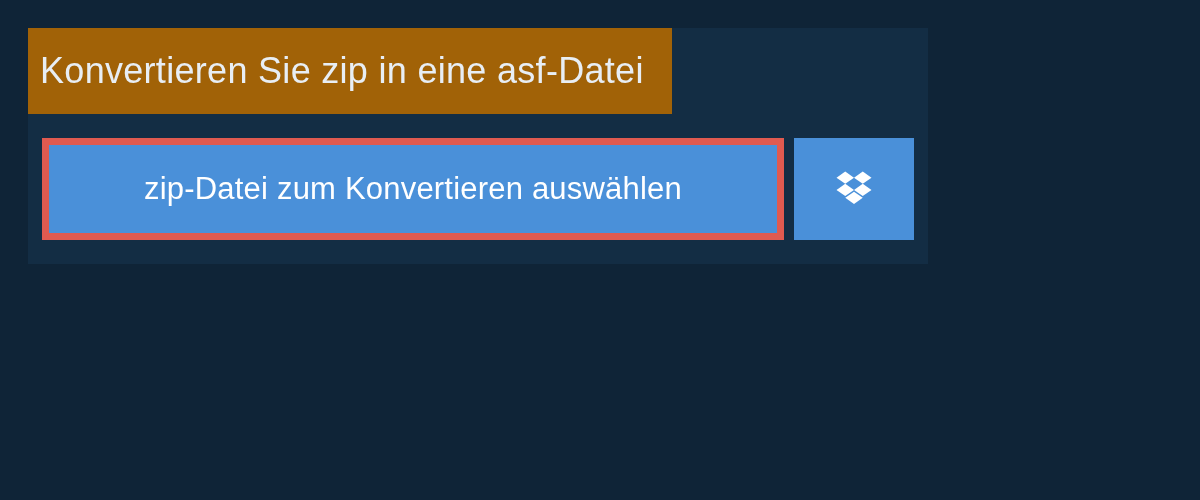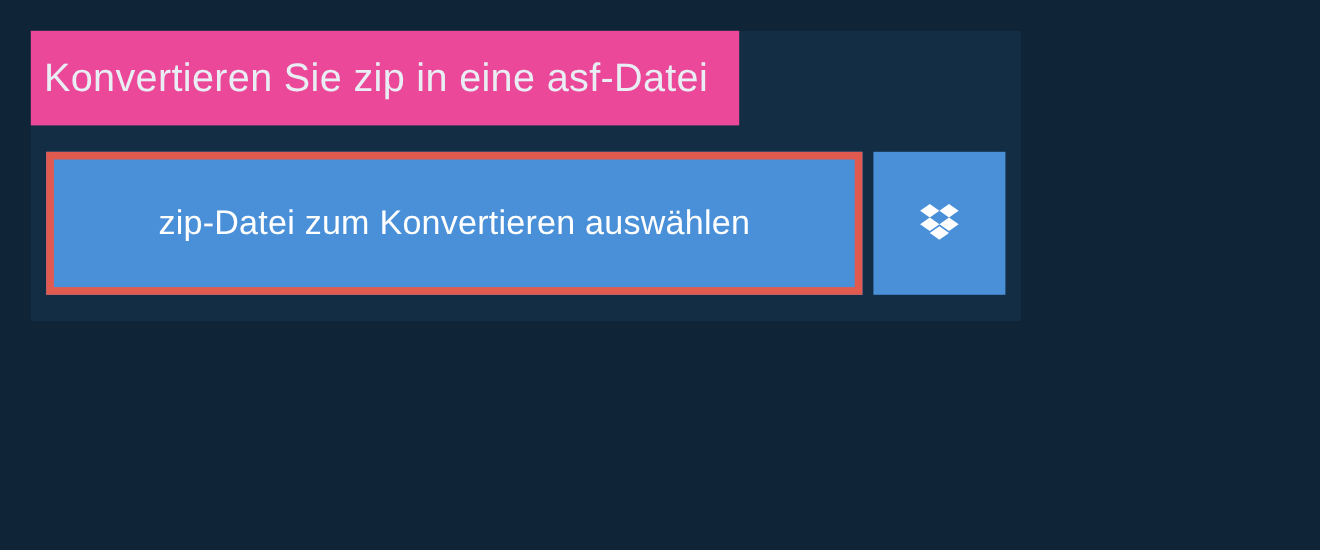--- a/index.html
+++ b/index.html
@@ -14,21 +14,21 @@
       font-family: -apple-system, BlinkMacSystemFont, "Segoe UI", Arial, sans-serif;
       overflow: hidden;
     }
     .panel {
       background-color: #132d44;
       margin: 28px 0 0 28px;
       width: 900px;
       padding: 0;
     }
     .heading-wrap {
-      background-color: #ec4899;
+      background-color: #a16207;
       display: inline-block;
       padding: 22px 28px 22px 12px;
       margin-left: 0;
     }
     .heading {
       color: #e8eef4;
       font-size: 36px;
       font-weight: 400;
       letter-spacing: 0.3px;
     }
@@ -38,21 +38,21 @@
       gap: 10px;
       align-items: stretch;
     }
     .select-button {
       flex: 1;
       background-color: #4a90d9;
       border: 7px solid #e05a50;
       color: #ffffff;
       font-size: 31px;
       font-weight: 400;
-      padding: 40px 20px;
+      padding: 26px 20px;
       text-align: center;
       cursor: pointer;
       letter-spacing: 0.2px;
     }
     .dropbox-button {
       width: 120px;
       background-color: #4a90d9;
       display: flex;
       align-items: center;
       justify-content: center;

